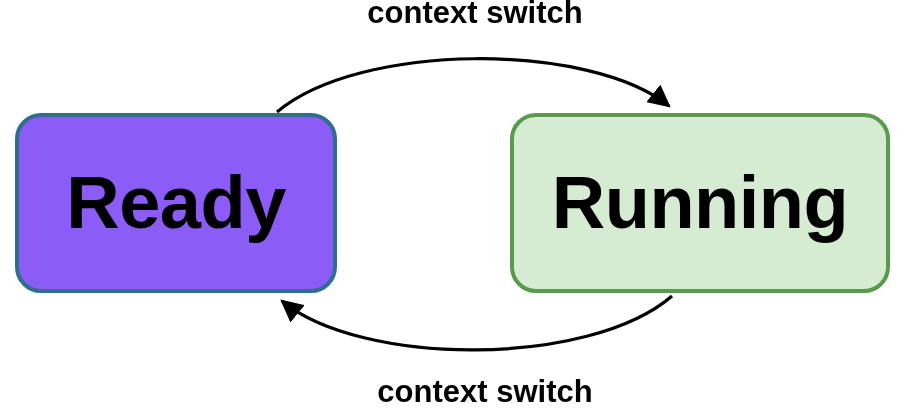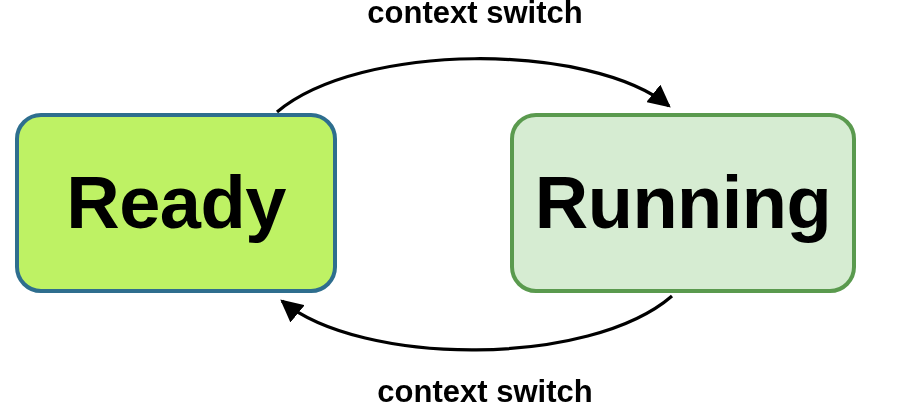--- a/index.html
+++ b/index.html
@@ -41,27 +41,27 @@
     line-height: 1;
     color: #000000;
     letter-spacing: -0.5px;
     white-space: nowrap;
   }
   #node-ready {
     left: 15px;
     top: 113px;
     width: 322px;
     height: 180px;
-    background: #bef264;
+    background: #8b5cf6;
     border-color: #2e6e8e;
   }
   #node-running {
     left: 510px;
     top: 113px;
-    width: 346px;
+    width: 380px;
     height: 180px;
     background: #d6ecd2;
     border-color: #5a9a4e;
   }
   .edge-label {
     position: absolute;
     font-family: "Liberation Sans", sans-serif;
     font-weight: bold;
     font-size: 31px;
     line-height: 1;

